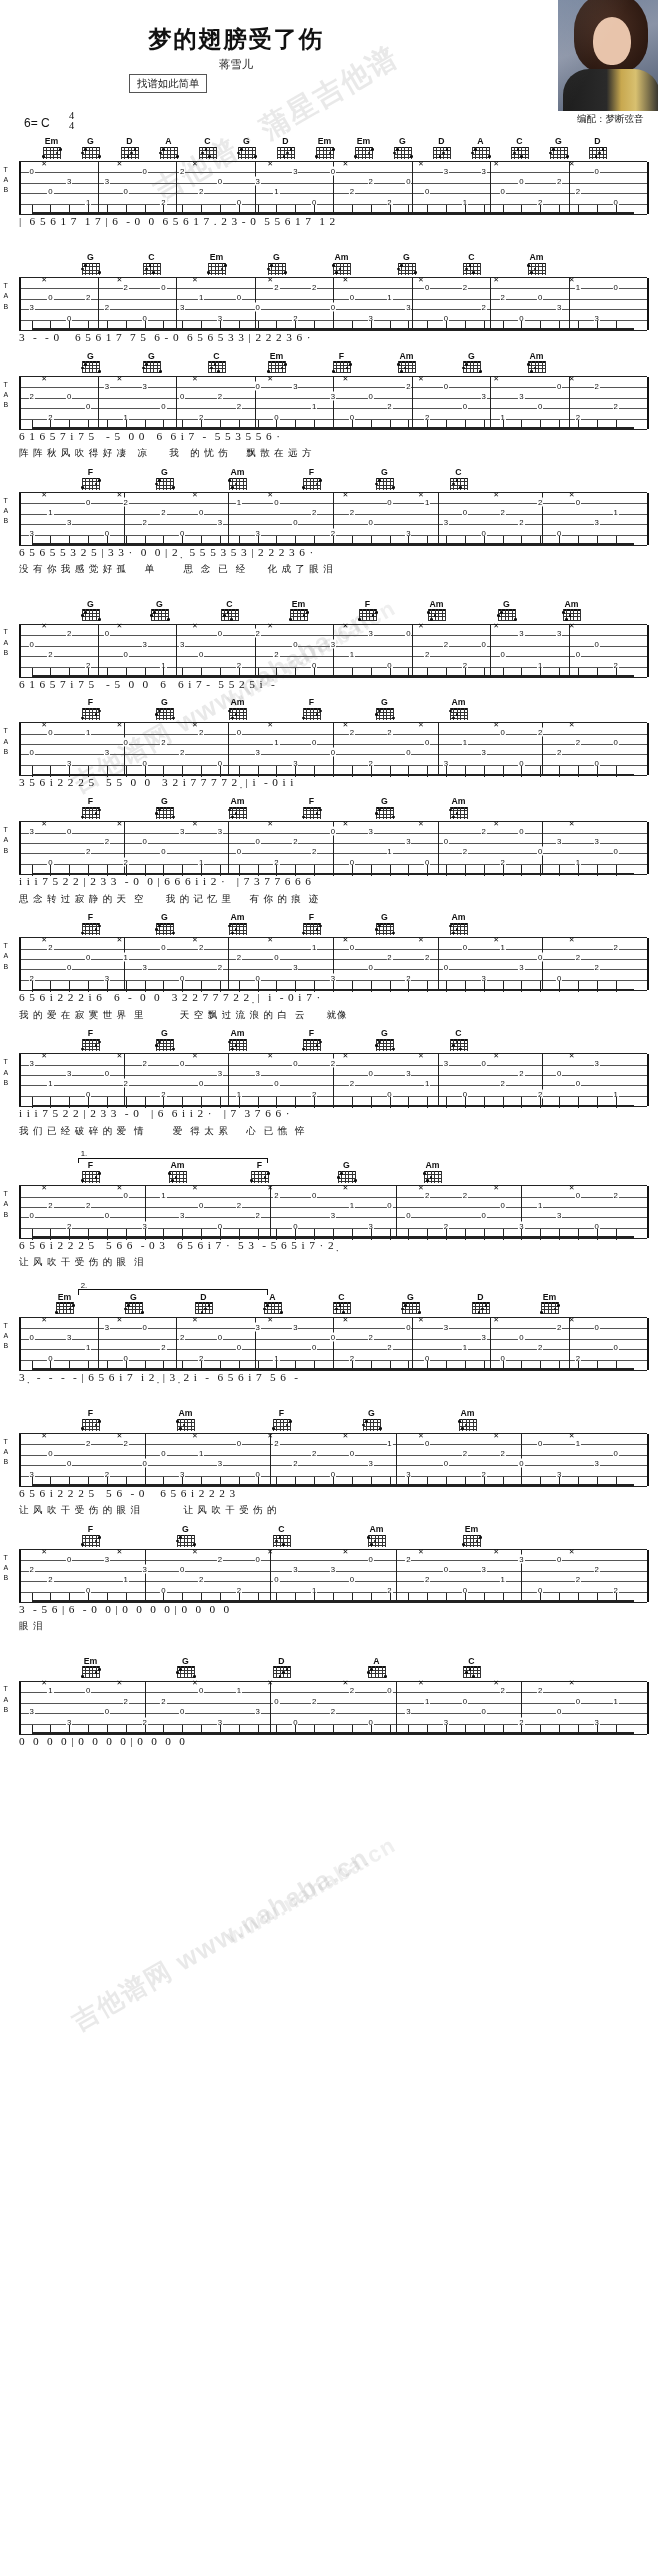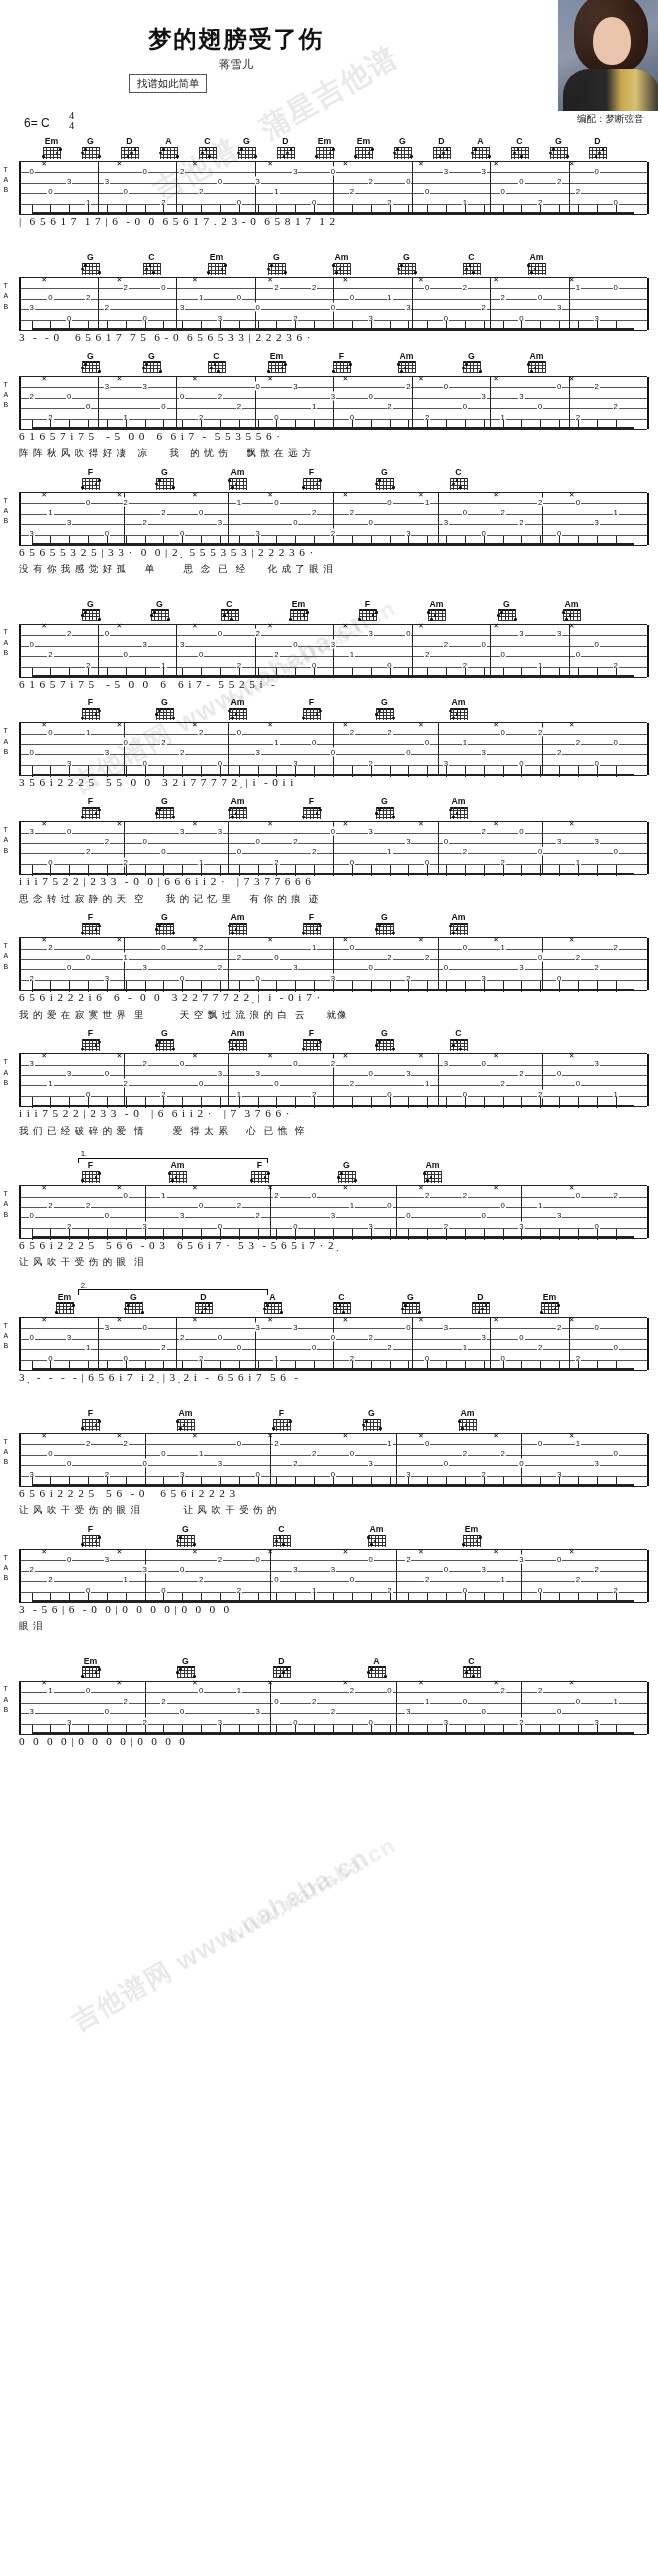--- a/index.html
+++ b/index.html
@@ -549,21 +549,21 @@
         <span class="xmark" style="left: 4%; top: 1.7px;">✕</span>
         <span class="xmark" style="left: 16%; top: 1.7px;">✕</span>
         <span class="xmark" style="left: 28%; top: 1.7px;">✕</span>
         <span class="xmark" style="left: 40%; top: 1.7px;">✕</span>
         <span class="xmark" style="left: 52%; top: 1.7px;">✕</span>
         <span class="xmark" style="left: 64%; top: 1.7px;">✕</span>
         <span class="xmark" style="left: 76%; top: 1.7px;">✕</span>
         <span class="xmark" style="left: 88%; top: 1.7px;">✕</span>
       </div>
       <div class="numline">
-        <span class="txt">|  6 5 6 1 7  1 7 | 6  - 0  0  6 5 6 1 7 . 2 3 - 0  6 5 8 1 7  1 2</span>
+        <span class="txt">|  6 5 6 1 7  1 7 | 6  - 0  0  6 5 6 1 7 . 2 3 - 0  5 5 6 1 7  1 2</span>
       </div>
       <div class="lyricline">
         <span class="txt"></span>
       </div>
     </div>
     <div class="system">
       <div class="chords">
         <span class="chord" style="left: 76px;">
           <span class="nm">G</span>
           <span class="dg">

